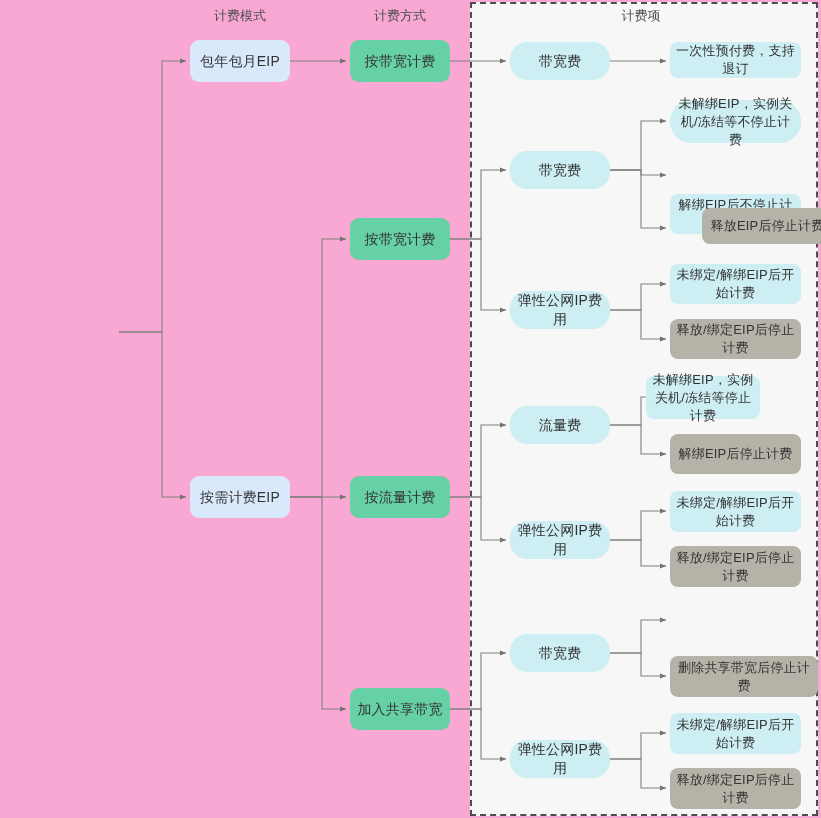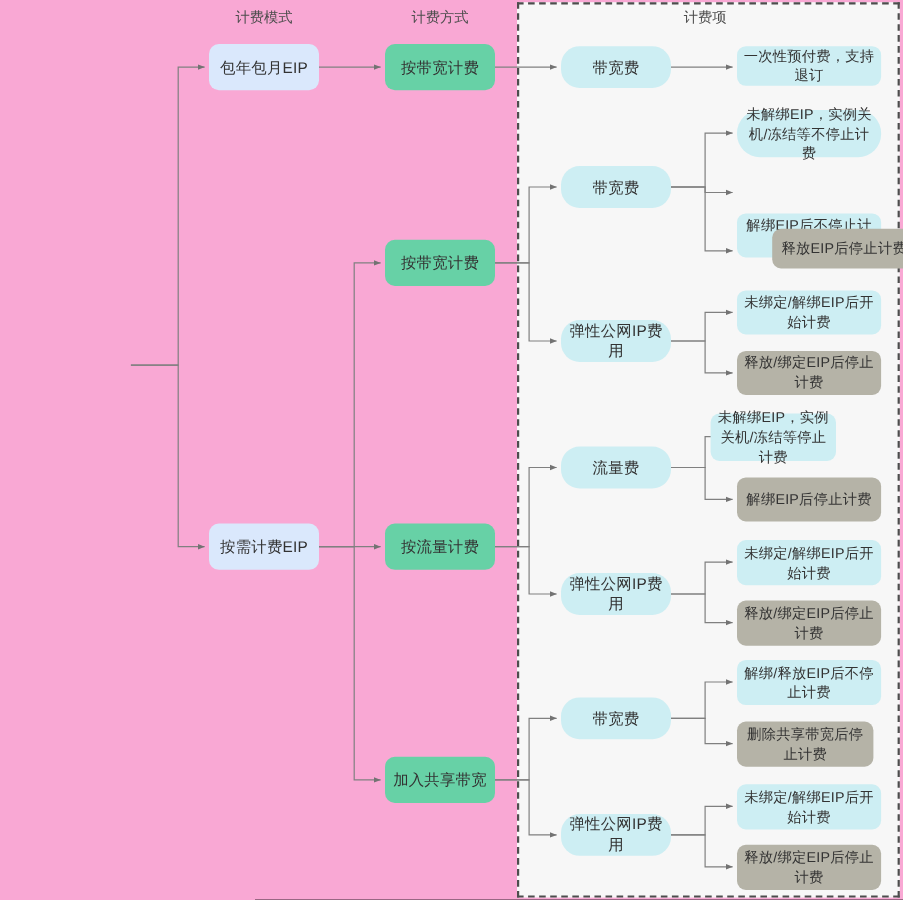--- a/index.html
+++ b/index.html
@@ -138,18 +138,17 @@
   <div class="node leaf cyan" style="left:670px;top:42px;width:131px;height:28px;">一次性预付费，支持退订</div>
   <div class="node leaf cyan" style="left:670px;top:100px;width:131px;height:43px;border-radius:21px;">未解绑EIP，实例关机/冻结等不停止计费</div>
   <div class="node leaf cyan" style="left:670px;top:155px;width:131px;height:40px;margin-top:39px;">解绑EIP后不停止计费</div>
   <div class="node leaf grey" style="left:702px;top:208px;width:131px;height:24px;">释放EIP后停止计费</div>
   <div class="node leaf cyan" style="left:670px;top:264px;width:131px;height:40px;">未绑定/解绑EIP后开始计费</div>
   <div class="node leaf grey" style="left:670px;top:319px;width:131px;height:40px;">释放/绑定EIP后停止计费</div>
   <div class="node leaf cyan" style="left:646px;top:376px;width:114px;height:43px;">未解绑EIP，实例关机/冻结等停止计费</div>
   <div class="node leaf grey" style="left:670px;top:434px;width:131px;height:40px;">解绑EIP后停止计费</div>
   <div class="node leaf cyan" style="left:670px;top:491px;width:131px;height:41px;">未绑定/解绑EIP后开始计费</div>
   <div class="node leaf grey" style="left:670px;top:546px;width:131px;height:41px;">释放/绑定EIP后停止计费</div>
-  <div class="node leaf cyan" style="left:670px;top:600px;width:131px;height:41px;">解绑/释放EIP后不停止计费</div>
-  <div class="node leaf grey" style="left:670px;top:656px;width:124px;height:41px;">删除共享带宽后停止计费</div>
+  <div class="node leaf grey" style="left:670px;top:656px;width:148px;height:41px;">删除共享带宽后停止计费</div>
   <div class="node leaf cyan" style="left:670px;top:713px;width:131px;height:41px;">未绑定/解绑EIP后开始计费</div>
   <div class="node leaf grey" style="left:670px;top:768px;width:131px;height:41px;">释放/绑定EIP后停止计费</div>
 
 </div>
 
 </body></html>

